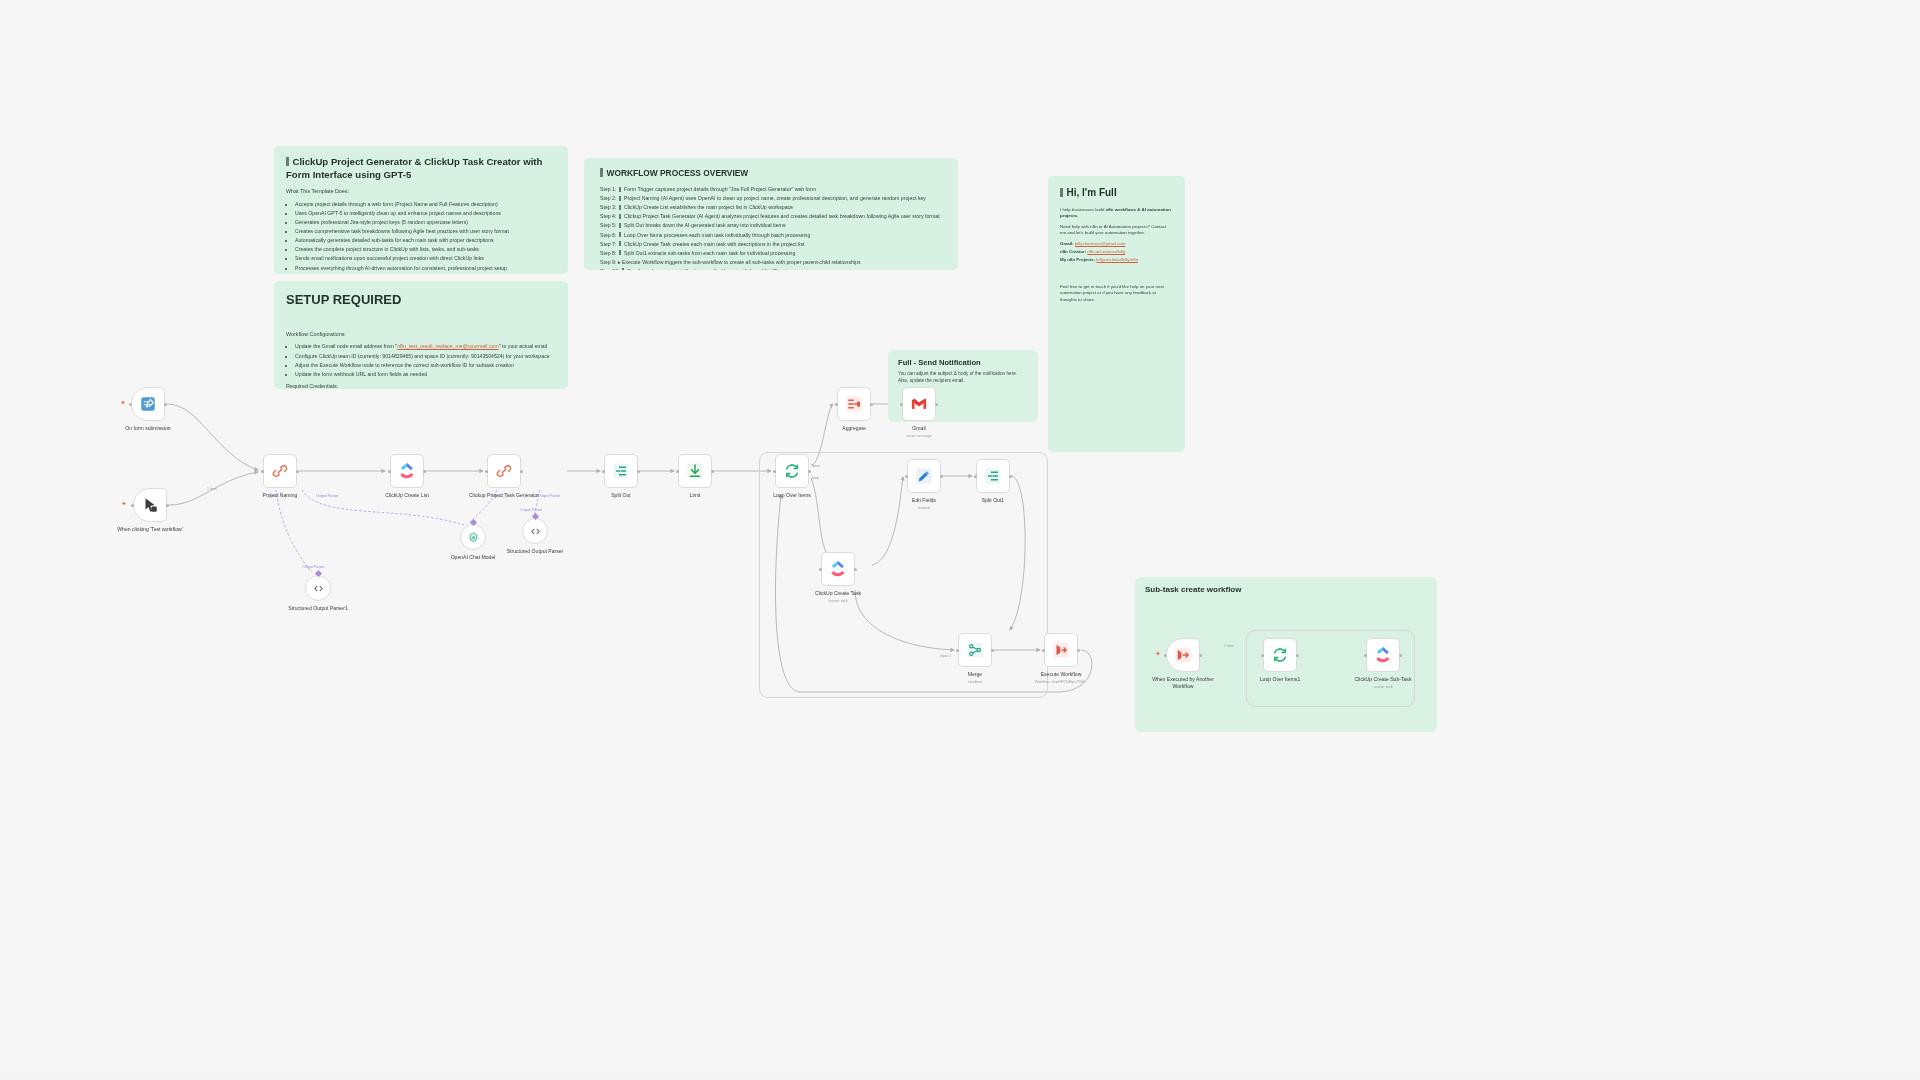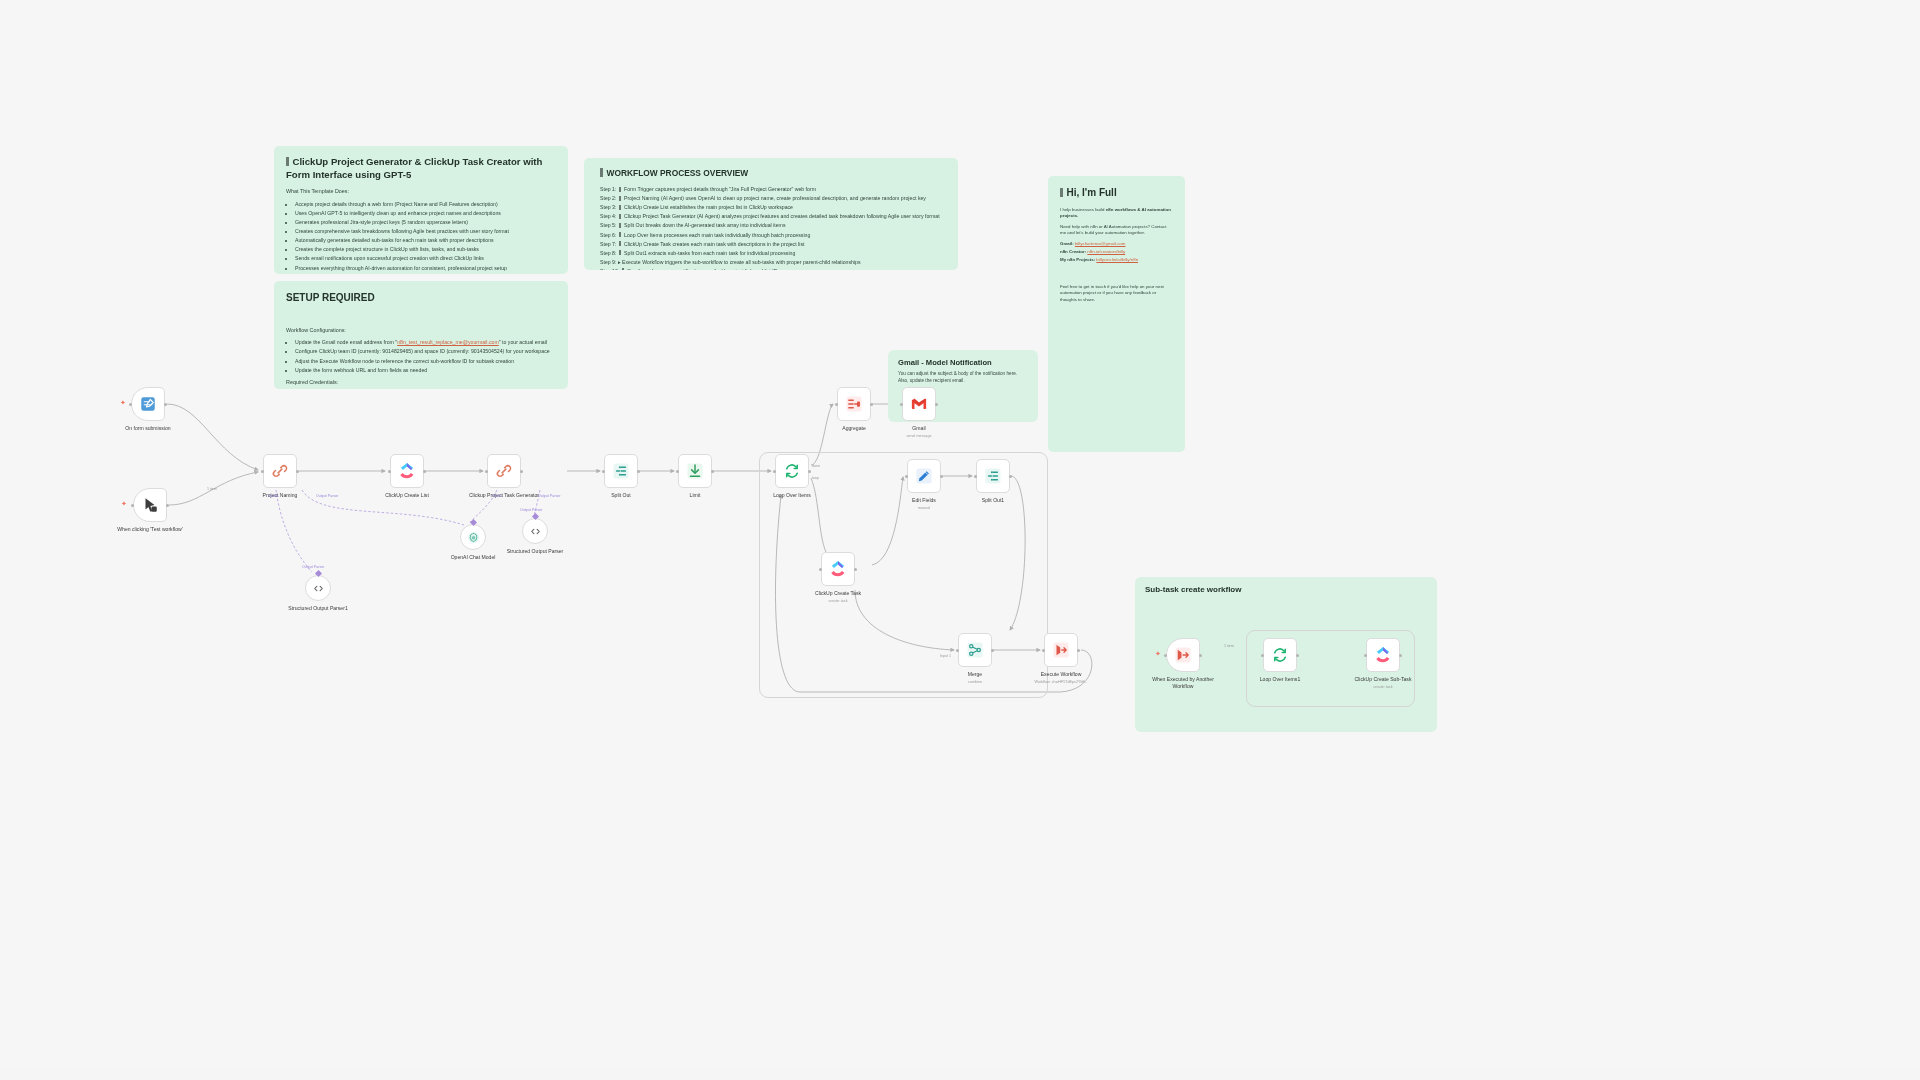--- a/index.html
+++ b/index.html
@@ -238,21 +238,21 @@
         <div><span>Step 5:</span><span class="sbar"></span><span>Split Out breaks down the AI-generated task array into individual items</span></div>
         <div><span>Step 6:</span><span class="sbar"></span><span>Loop Over Items processes each main task individually through batch processing</span></div>
         <div><span>Step 7:</span><span class="sbar"></span><span>ClickUp Create Task creates each main task with descriptions in the project list</span></div>
         <div><span>Step 8:</span><span class="sbar"></span><span>Split Out1 extracts sub-tasks from each main task for individual processing</span></div>
         <div><span>Step 9:</span><span> ▸ </span><span>Execute Workflow triggers the sub-workflow to create all sub-tasks with proper parent-child relationships</span></div>
         <div><span>Step 10:</span><span class="sbar"></span><span>Gmail sends success notification email with project link and list ID</span></div>
       </div>
   </div>
 
   <div class="sticky" id="note-setup">
-    <h2 style="font-size:10px;margin-bottom:22px">SETUP REQUIRED</h2>
+    <h2 style="font-size:13px;margin-bottom:22px">SETUP REQUIRED</h2>
     <p class="lead">Workflow Configurations:</p>
     <ul id="setup-config">
         <li>Update the Gmail node email address from "<span class="redlink">n8n_test_result_replace_me@yourmail.com</span>" to your actual email</li>
         <li>Configure ClickUp team ID (currently: 9014829465) and space ID (currently: 90143504524) for your workspace</li>
         <li>Adjust the Execute Workflow node to reference the correct sub-workflow ID for subtask creation</li>
         <li>Update the form webhook URL and form fields as needed</li>
       </ul>
     <p class="lead" style="margin-top:5px">Required Credentials:</p>
     <ul>
       <li>OpenAI API Key</li>
@@ -268,21 +268,21 @@
     <div id="billy-contacts">
         <p style="margin: 0px 0px 1.5px;"><span class="b">Gmail: </span><span class="redlink">billycharteroo@gmail.com</span></p>
         <p style="margin: 0px 0px 1.5px;"><span class="b">n8n Creator: </span><span class="redlink">n8n.io/creators/billy</span></p>
         <p style="margin: 0px 0px 1.5px;"><span class="b">My n8n Projects: </span><span class="redlink">billyciriclin/ai/billy/n8n</span></p>
       </div>
     <p style="margin-top:20px">Feel free to get in touch if you'd like help on your next automation project or if you have any feedback or thoughts to share.</p>
   </div>
 
 
   <div class="group" id="group-gmail">
-    <div class="gtitle">Gmail - Model Notification</div>
+    <div class="gtitle">Full - Send Notification</div>
     <div class="gbody">You can adjust the subject &amp; body of the notification here.</div>
     <div class="gbody">Also, update the recipient email.</div>
   </div>
 
   <div class="group" id="group-subtask">
     <div class="gtitle">Sub-task create workflow</div>
   </div>
 
   <div class="loopframe" id="loop-main"></div>
   <div class="loopframe" id="loop-sub"></div>

